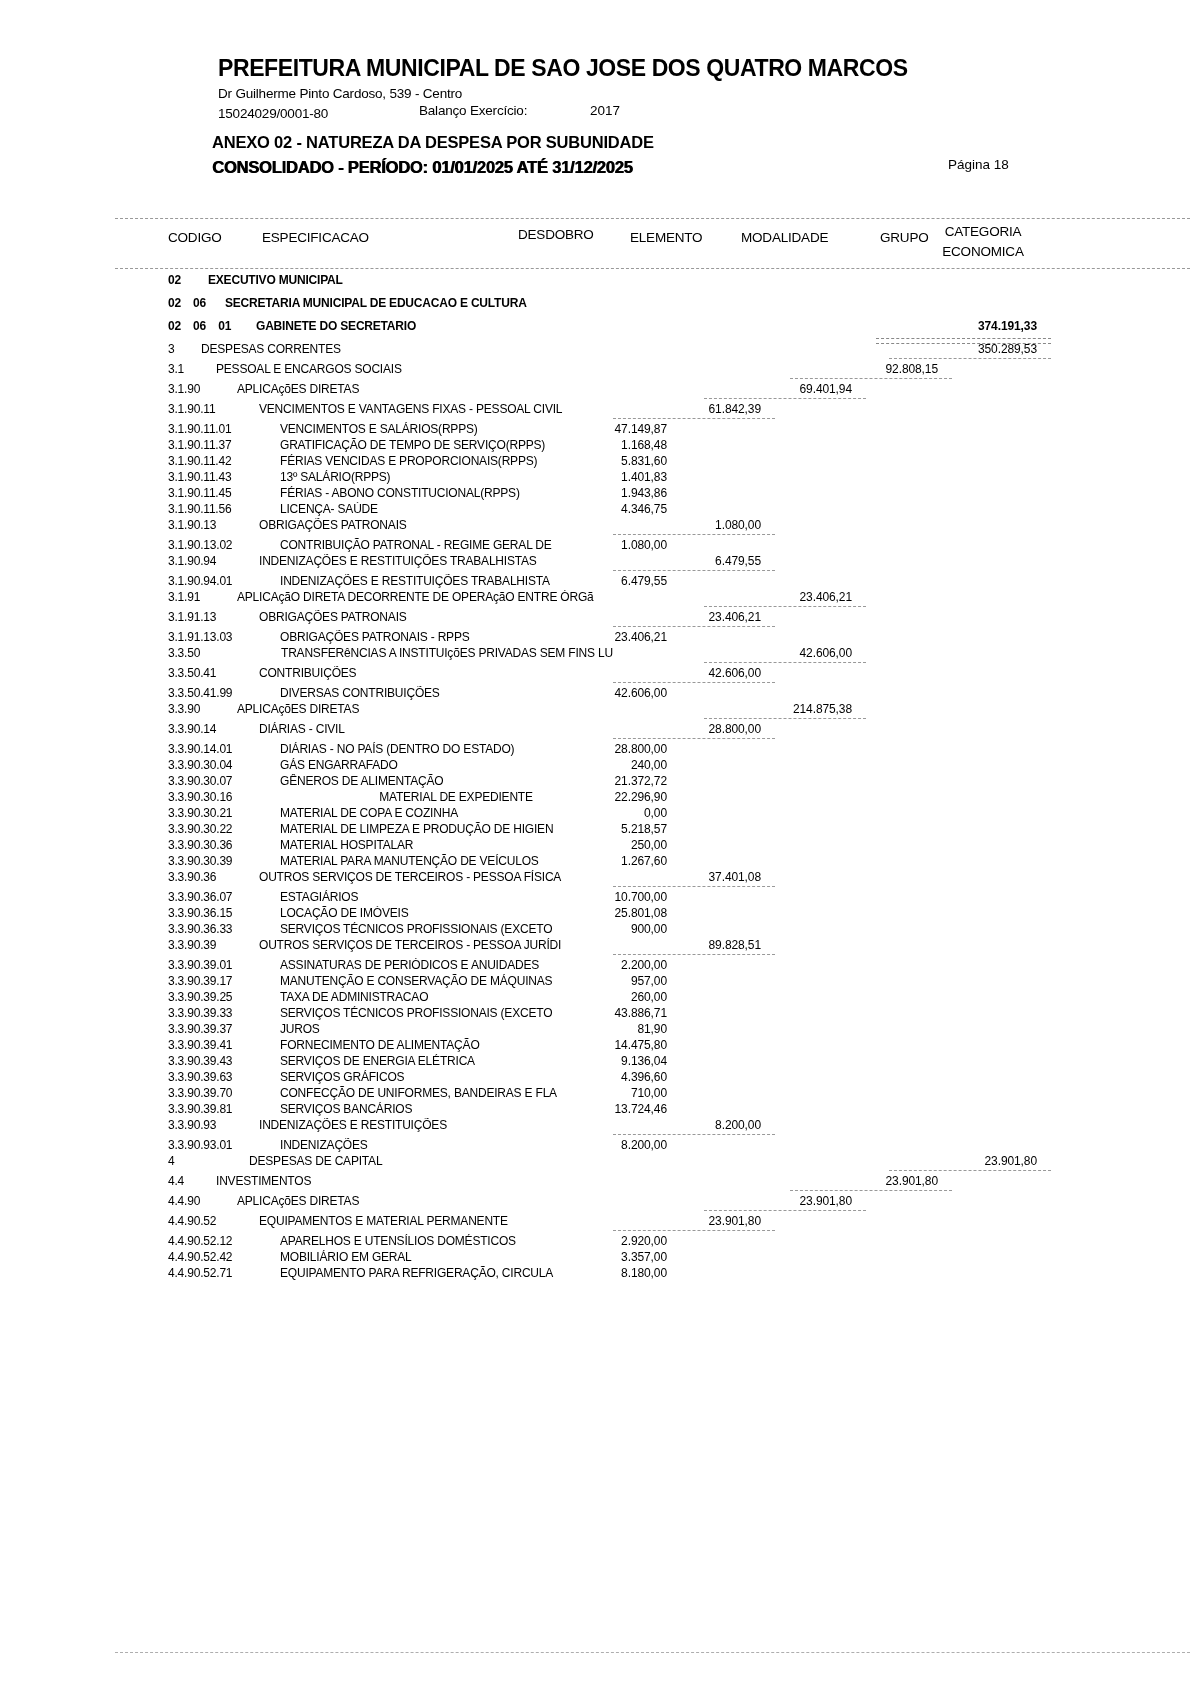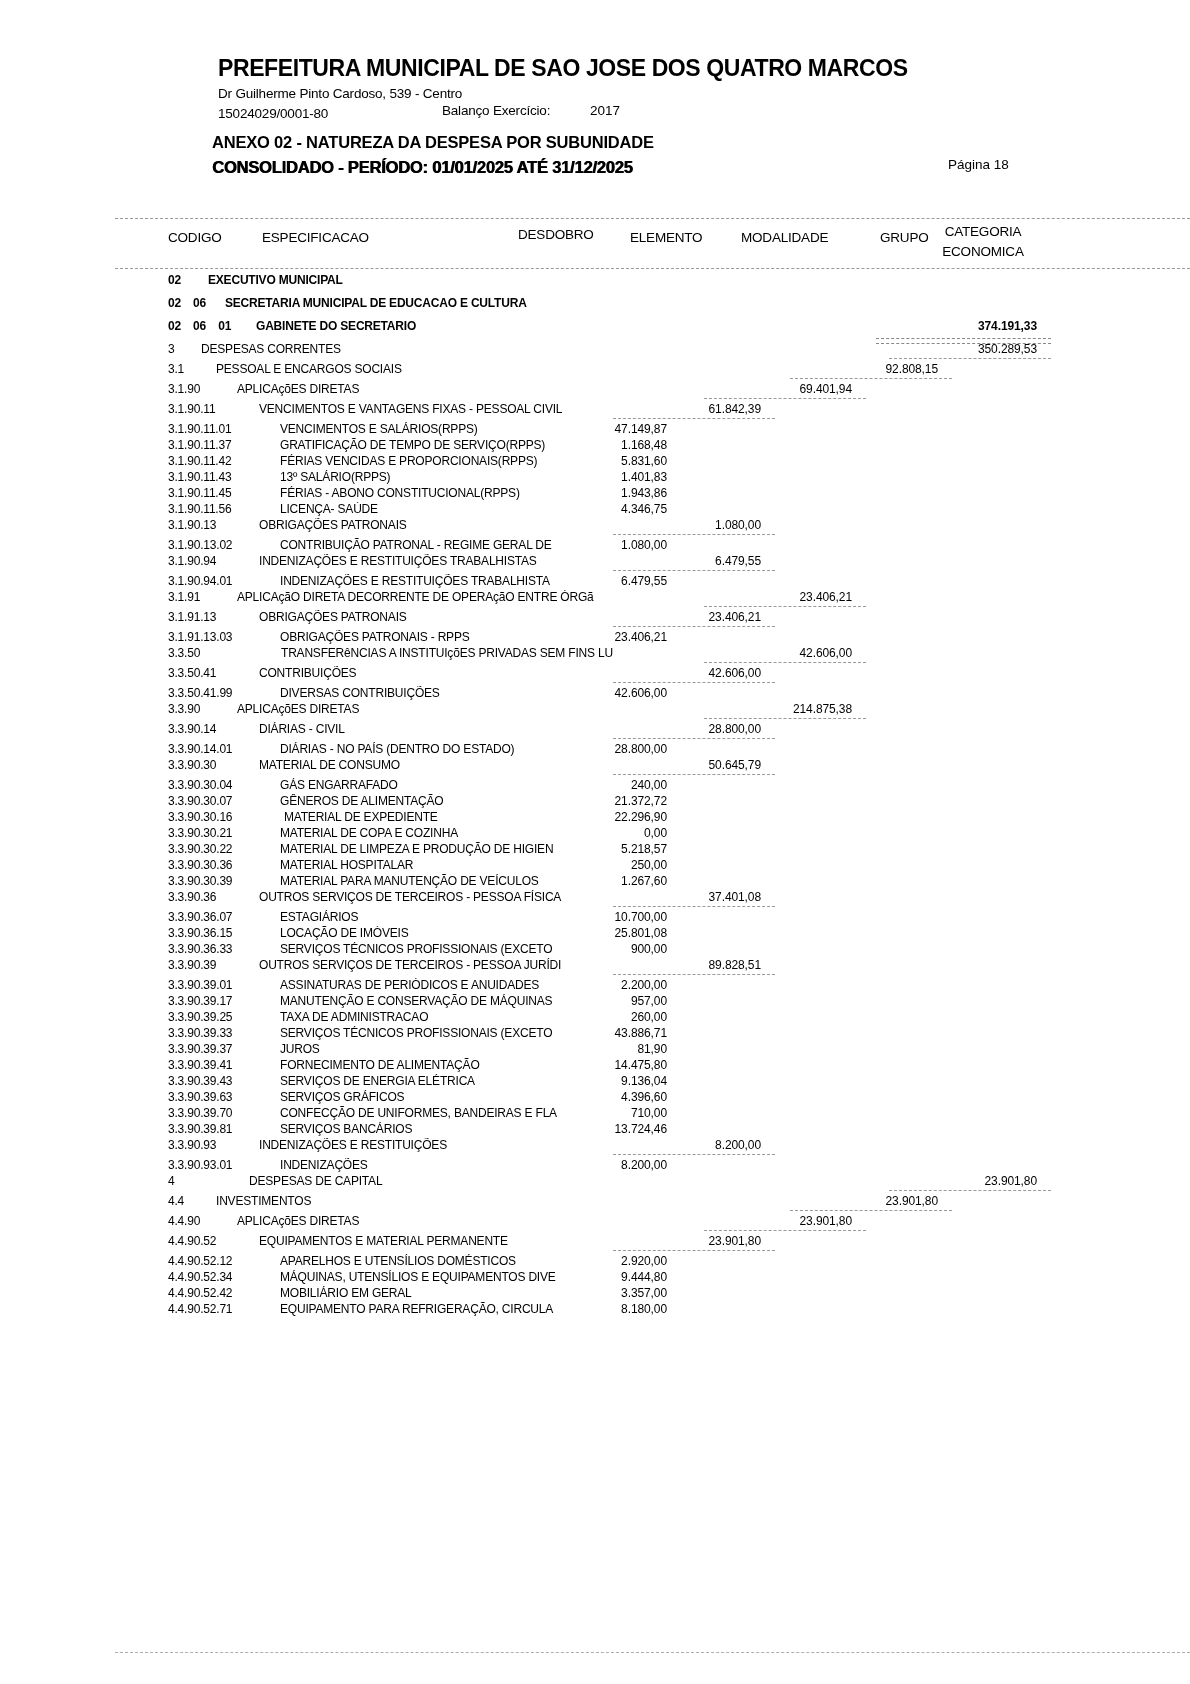--- a/index.html
+++ b/index.html
@@ -4,21 +4,21 @@
 <style>
   html,body{margin:0;padding:0;background:#fff;}
   .page{
     position:relative;width:1190px;height:1684px;background:#ffffff;
     font-family:"Liberation Sans","DejaVu Sans",sans-serif;color:#000;overflow:hidden;
   }
   
   .hdr-title{position:absolute;left:218px;top:55px;font-size:23px;font-weight:bold;letter-spacing:-0.4px;white-space:nowrap;}
   .hdr-addr{position:absolute;left:218px;top:86px;font-size:13.5px;letter-spacing:-0.2px;}
   .hdr-reg{position:absolute;left:218px;top:106px;font-size:13.5px;letter-spacing:-0.2px;}
-  .hdr-bal-label{position:absolute;left:442px;top:103px;font-size:13.5px;letter-spacing:-0.2px;}
+  .hdr-bal-label{position:absolute;left:419px;top:103px;font-size:13.5px;letter-spacing:-0.2px;}
   .hdr-bal-year{position:absolute;left:590px;top:103px;font-size:13.5px;}
   .hdr-anexo{position:absolute;left:212px;top:133px;font-size:16.5px;font-weight:bold;letter-spacing:-0.2px;white-space:nowrap;}
   .hdr-consol{position:absolute;left:212px;top:158px;font-size:16.5px;font-weight:bold;letter-spacing:-0.2px;white-space:nowrap;text-shadow:0.7px 0 0 #000;}
   .page-num{position:absolute;left:948px;top:157px;font-size:13.5px;}
   
   .dash{position:absolute;border-top:1.5px dashed #999;height:0;}
   #dash-top{left:115px;right:0;top:218px;}
   #dash-mid{left:115px;right:0;top:268px;}
   #dash-bottom{left:115px;right:0;top:1652px;border-top-color:#aeaeae;}
   
@@ -206,39 +206,33 @@
         <span class="code">3.3.90.14</span>
         <span class="spec" style="left: 259px; width: 349px;">DIÁRIAS - CIVIL</span>
         <span class="val" style="left: 611px; width: 150px;">28.800,00</span>
         <span class="u" style="left: 613px; width: 162px; top: 16px;"></span>
       </div>
       <div class="row">
         <span class="code">3.3.90.14.01</span>
         <span class="spec" style="left: 280px; width: 328px;">DIÁRIAS - NO PAÍS (DENTRO DO ESTADO)</span>
         <span class="val" style="left: 517px; width: 150px;">28.800,00</span>
       </div>
-      <div class="row agg">
-        <span class="code">3.3.90.30</span>
-        <span class="spec" style="left: 259px; width: 349px;">MATERIAL DE CONSUMO</span>
-        <span class="val" style="left: 611px; width: 150px;">50.645,79</span>
-        <span class="u" style="left: 613px; width: 162px; top: 16px;"></span>
-      </div>
       <div class="row">
         <span class="code">3.3.90.30.04</span>
         <span class="spec" style="left: 280px; width: 328px;">GÁS ENGARRAFADO</span>
         <span class="val" style="left: 517px; width: 150px;">240,00</span>
       </div>
       <div class="row">
         <span class="code">3.3.90.30.07</span>
         <span class="spec" style="left: 280px; width: 328px;">GÊNEROS DE ALIMENTAÇÃO</span>
         <span class="val" style="left: 517px; width: 150px;">21.372,72</span>
       </div>
       <div class="row">
         <span class="code">3.3.90.30.16</span>
-        <span class="spec" style="left: 284px; width: 328px;">MATERIAL DE EXPEDIENTE</span>
+        <span class="spec" style="left: 292px; width: 328px; text-align: center;">MATERIAL DE EXPEDIENTE</span>
         <span class="val" style="left: 517px; width: 150px;">22.296,90</span>
       </div>
       <div class="row">
         <span class="code">3.3.90.30.21</span>
         <span class="spec" style="left: 280px; width: 328px;">MATERIAL DE COPA E COZINHA</span>
         <span class="val" style="left: 517px; width: 150px;">0,00</span>
       </div>
       <div class="row">
         <span class="code">3.3.90.30.22</span>
         <span class="spec" style="left: 280px; width: 328px;">MATERIAL DE LIMPEZA E PRODUÇÃO DE HIGIEN</span>
@@ -365,25 +359,20 @@
         <span class="spec" style="left: 259px; width: 349px;">EQUIPAMENTOS E MATERIAL PERMANENTE</span>
         <span class="val" style="left: 611px; width: 150px;">23.901,80</span>
         <span class="u" style="left: 613px; width: 162px; top: 16px;"></span>
       </div>
       <div class="row">
         <span class="code">4.4.90.52.12</span>
         <span class="spec" style="left: 280px; width: 328px;">APARELHOS E UTENSÍLIOS DOMÉSTICOS</span>
         <span class="val" style="left: 517px; width: 150px;">2.920,00</span>
       </div>
       <div class="row">
-        <span class="code">4.4.90.52.34</span>
-        <span class="spec" style="left: 280px; width: 328px;">MÁQUINAS, UTENSÍLIOS E EQUIPAMENTOS DIVE</span>
-        <span class="val" style="left: 517px; width: 150px;">9.444,80</span>
-      </div>
-      <div class="row">
         <span class="code">4.4.90.52.42</span>
         <span class="spec" style="left: 280px; width: 328px;">MOBILIÁRIO EM GERAL</span>
         <span class="val" style="left: 517px; width: 150px;">3.357,00</span>
       </div>
       <div class="row">
         <span class="code">4.4.90.52.71</span>
         <span class="spec" style="left: 280px; width: 328px;">EQUIPAMENTO PARA REFRIGERAÇÃO, CIRCULA</span>
         <span class="val" style="left: 517px; width: 150px;">8.180,00</span>
       </div>
     </div>

